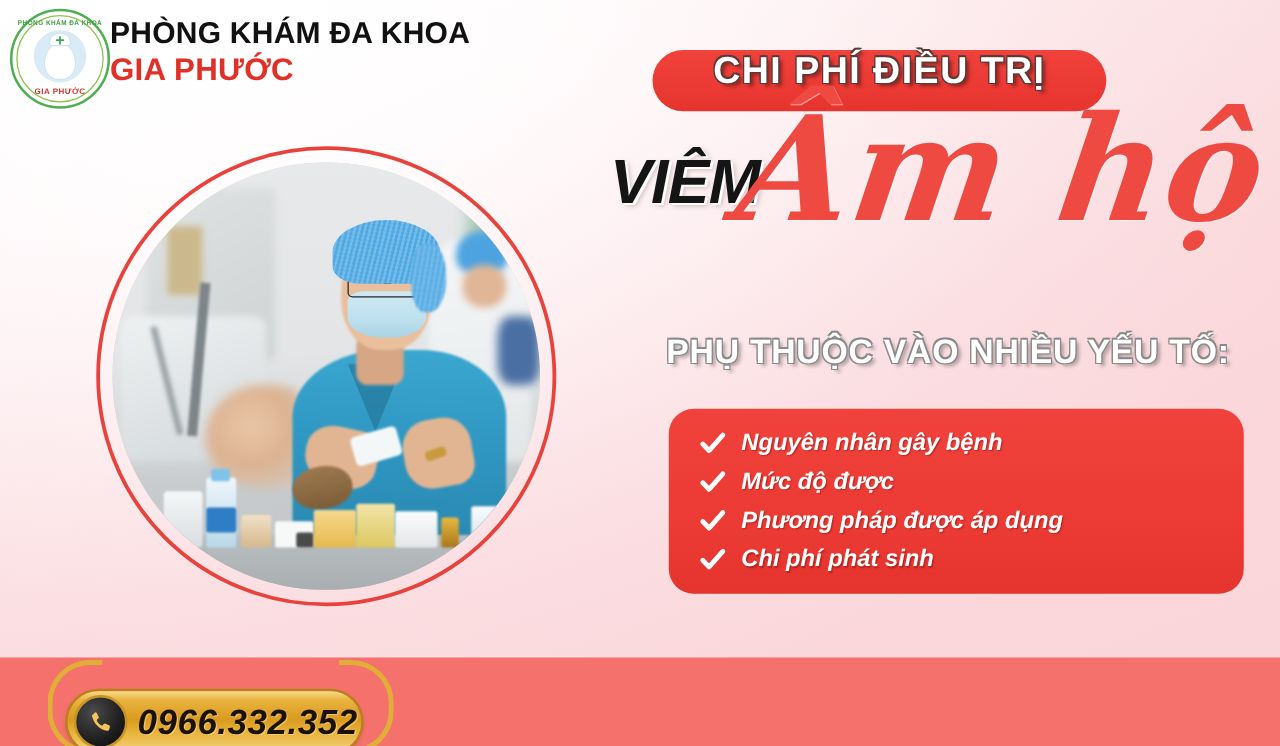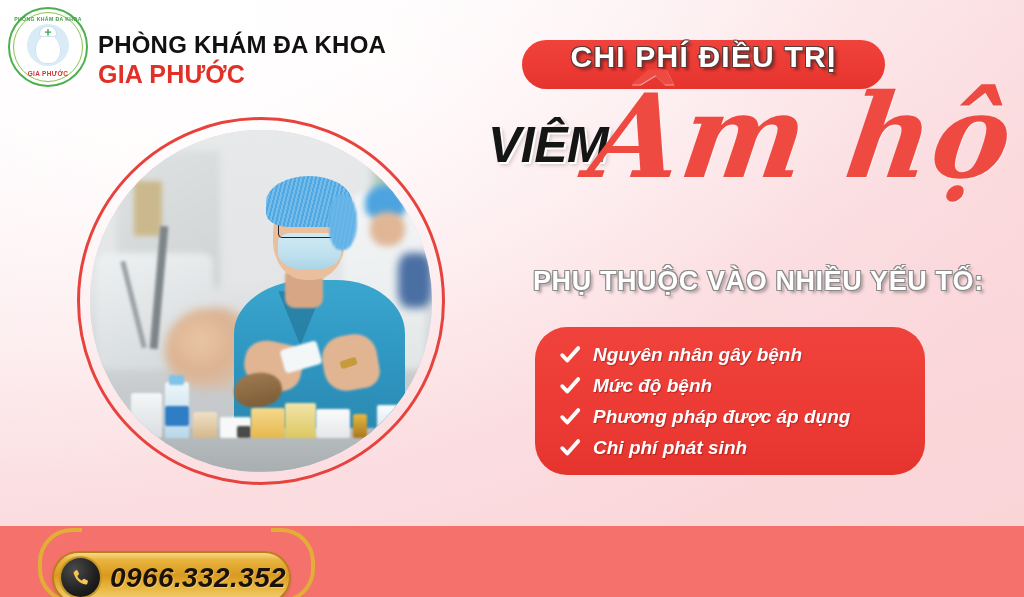--- a/index.html
+++ b/index.html
@@ -29,22 +29,21 @@
       linear-gradient(160deg, rgba(255,255,255,0.92) 0%, rgba(255,255,255,0.35) 22%, rgba(252,222,226,0.25) 55%, rgba(250,210,214,0.55) 100%);
     pointer-events: none;
   }
 
   
   .brand {
     position: absolute;
     left: 8px;
     top: 7px;
     display: flex;
-    align-items: flex-end;
-    gap: 10px;
+    align-items: flex-start;
     z-index: 7;
   }
   .logo-mark {
     position: relative;
     width: 80px;
     height: 80px;
     flex: 0 0 80px;
   }
   .logo-ring-outer {
     position: absolute;
@@ -544,23 +543,23 @@
       -1px -1px 0 #8a8a8a, 1px -1px 0 #8a8a8a,
       -1px 1px 0 #8a8a8a, 1px 1px 0 #8a8a8a,
       3px 3px 3px rgba(90,80,80,0.45);
     padding-left: 32px;
   }
 
   .bullet-panel {
     position: absolute;
     left: 535px;
     top: 327px;
-    width: 390px;
+    width: 460px;
     height: 148px;
-    border-radius: 32px;
+    border-radius: 20px;
     background: linear-gradient(180deg, #f0423c 0%, #ec3a34 60%, #e5332d 100%);
     z-index: 6;
     padding: 12px 0 0 24px;
     box-sizing: border-box;
   }
   .bullet {
     display: flex;
     align-items: center;
     gap: 12px;
     height: 31px;
@@ -758,21 +757,21 @@
           </svg>
       </span>
       <span class="bullet-text">Nguyên nhân gây bệnh</span>
     </div>
     <div class="bullet">
       <span class="check">
         <svg width="22" height="22" viewBox="0 0 24 24" aria-hidden="true">
             <path d="M3.5 12.2 L9 18 L21 4.5" fill="none" stroke="#ffffff" stroke-width="4.2" stroke-linecap="round" stroke-linejoin="round"></path>
           </svg>
       </span>
-      <span class="bullet-text">Mức độ bệnh</span>
+      <span class="bullet-text">Mức độ được</span>
     </div>
     <div class="bullet">
       <span class="check">
         <svg width="22" height="22" viewBox="0 0 24 24" aria-hidden="true">
             <path d="M3.5 12.2 L9 18 L21 4.5" fill="none" stroke="#ffffff" stroke-width="4.2" stroke-linecap="round" stroke-linejoin="round"></path>
           </svg>
       </span>
       <span class="bullet-text">Phương pháp được áp dụng</span>
     </div>
     <div class="bullet">

